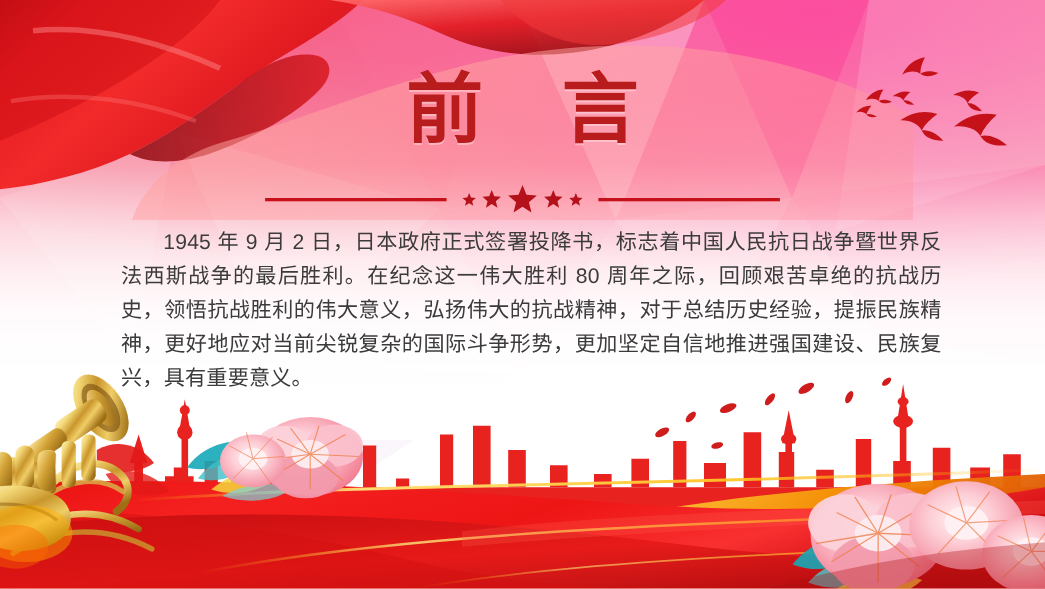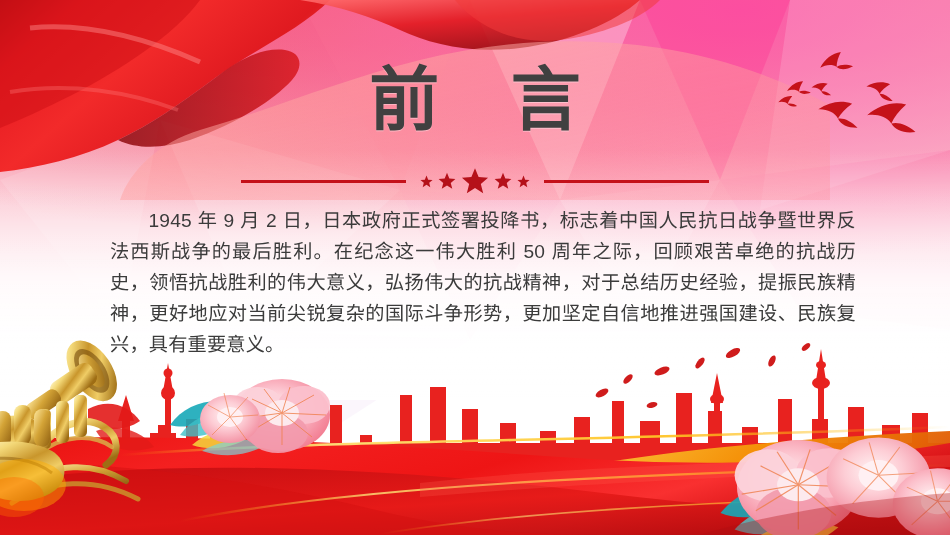--- a/index.html
+++ b/index.html
@@ -47,21 +47,21 @@
     width: 950px;
     text-align: center;
   }
   .title {
     font-family: "Liberation Sans", "DejaVu Sans", sans-serif;
     font-size: 70px;
     line-height: 76px;
     font-weight: 700;
     letter-spacing: 26px;
     text-indent: 26px;
-    color: #404040;
+    color: #b91c1c;
     margin: 0;
     text-shadow: 0 1px 0 rgba(255,255,255,.35);
   }
 
   
   .divider {
     position: absolute;
     left: 0;
     top: 168px;
     width: 950px;
@@ -250,21 +250,21 @@
         <polygon fill="currentColor" points="12,1 15.1,8.6 23.2,9.2 17,14.5 19,22.4 12,18 5,22.4 7,14.5 0.8,9.2 8.9,8.6"></polygon>
       </svg>
       <svg class="star" width="13" height="13" viewBox="0 0 24 24">
         <polygon fill="currentColor" points="12,1 15.1,8.6 23.2,9.2 17,14.5 19,22.4 12,18 5,22.4 7,14.5 0.8,9.2 8.9,8.6"></polygon>
       </svg>
     </span>
     <span class="div-line"></span>
   </div>
 
   <div class="body-wrap">
-    <p class="body-text">1945 年 9 月 2 日，日本政府正式签署投降书，标志着中国人民抗日战争暨世界反法西斯战争的最后胜利。在纪念这一伟大胜利 50 周年之际，回顾艰苦卓绝的抗战历史，领悟抗战胜利的伟大意义，弘扬伟大的抗战精神，对于总结历史经验，提振民族精神，更好地应对当前尖锐复杂的国际斗争形势，更加坚定自信地推进强国建设、民族复兴，具有重要意义。</p>
+    <p class="body-text">1945 年 9 月 2 日，日本政府正式签署投降书，标志着中国人民抗日战争暨世界反法西斯战争的最后胜利。在纪念这一伟大胜利 80 周年之际，回顾艰苦卓绝的抗战历史，领悟抗战胜利的伟大意义，弘扬伟大的抗战精神，对于总结历史经验，提振民族精神，更好地应对当前尖锐复杂的国际斗争形势，更加坚定自信地推进强国建设、民族复兴，具有重要意义。</p>
   </div>
 
   <svg class="scenery" width="950" height="200" viewBox="0 0 950 200" style="left:0; top:335px;">
     <defs>
       <linearGradient id="silkMain" x1="0" y1="0" x2="1" y2="0.35">
         <stop offset="0%" stop-color="#e8120f"></stop>
         <stop offset="25%" stop-color="#f42020"></stop>
         <stop offset="55%" stop-color="#ee1515"></stop>
         <stop offset="80%" stop-color="#f93030"></stop>
         <stop offset="100%" stop-color="#d00d11"></stop>

